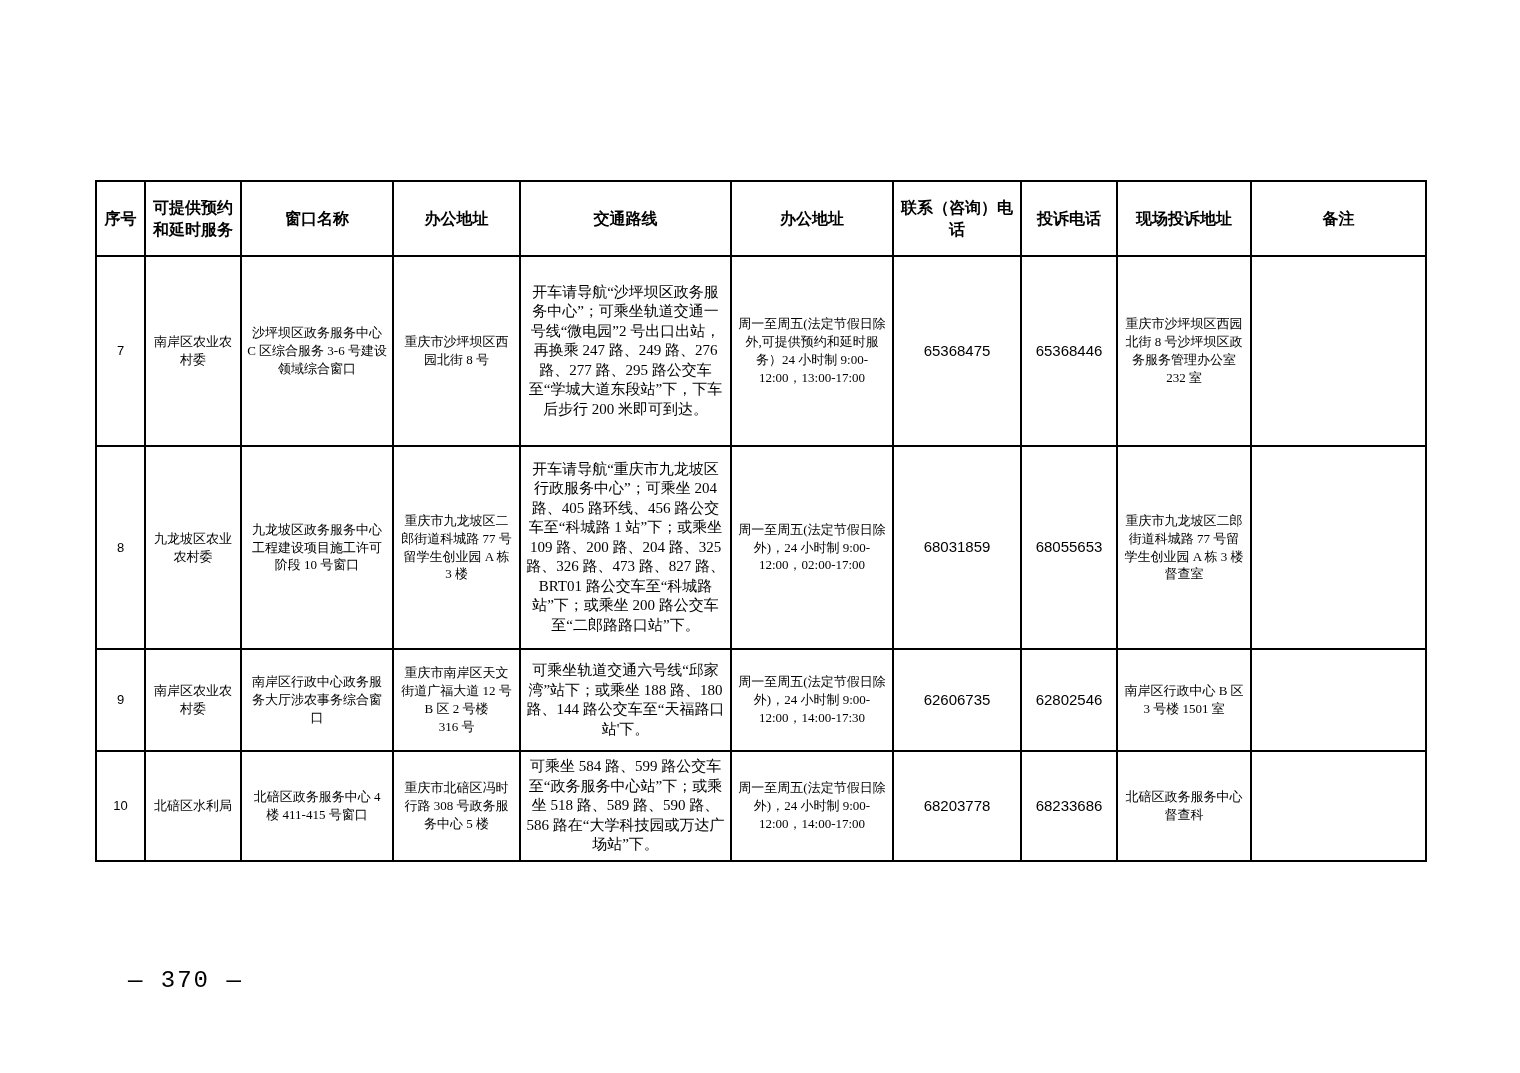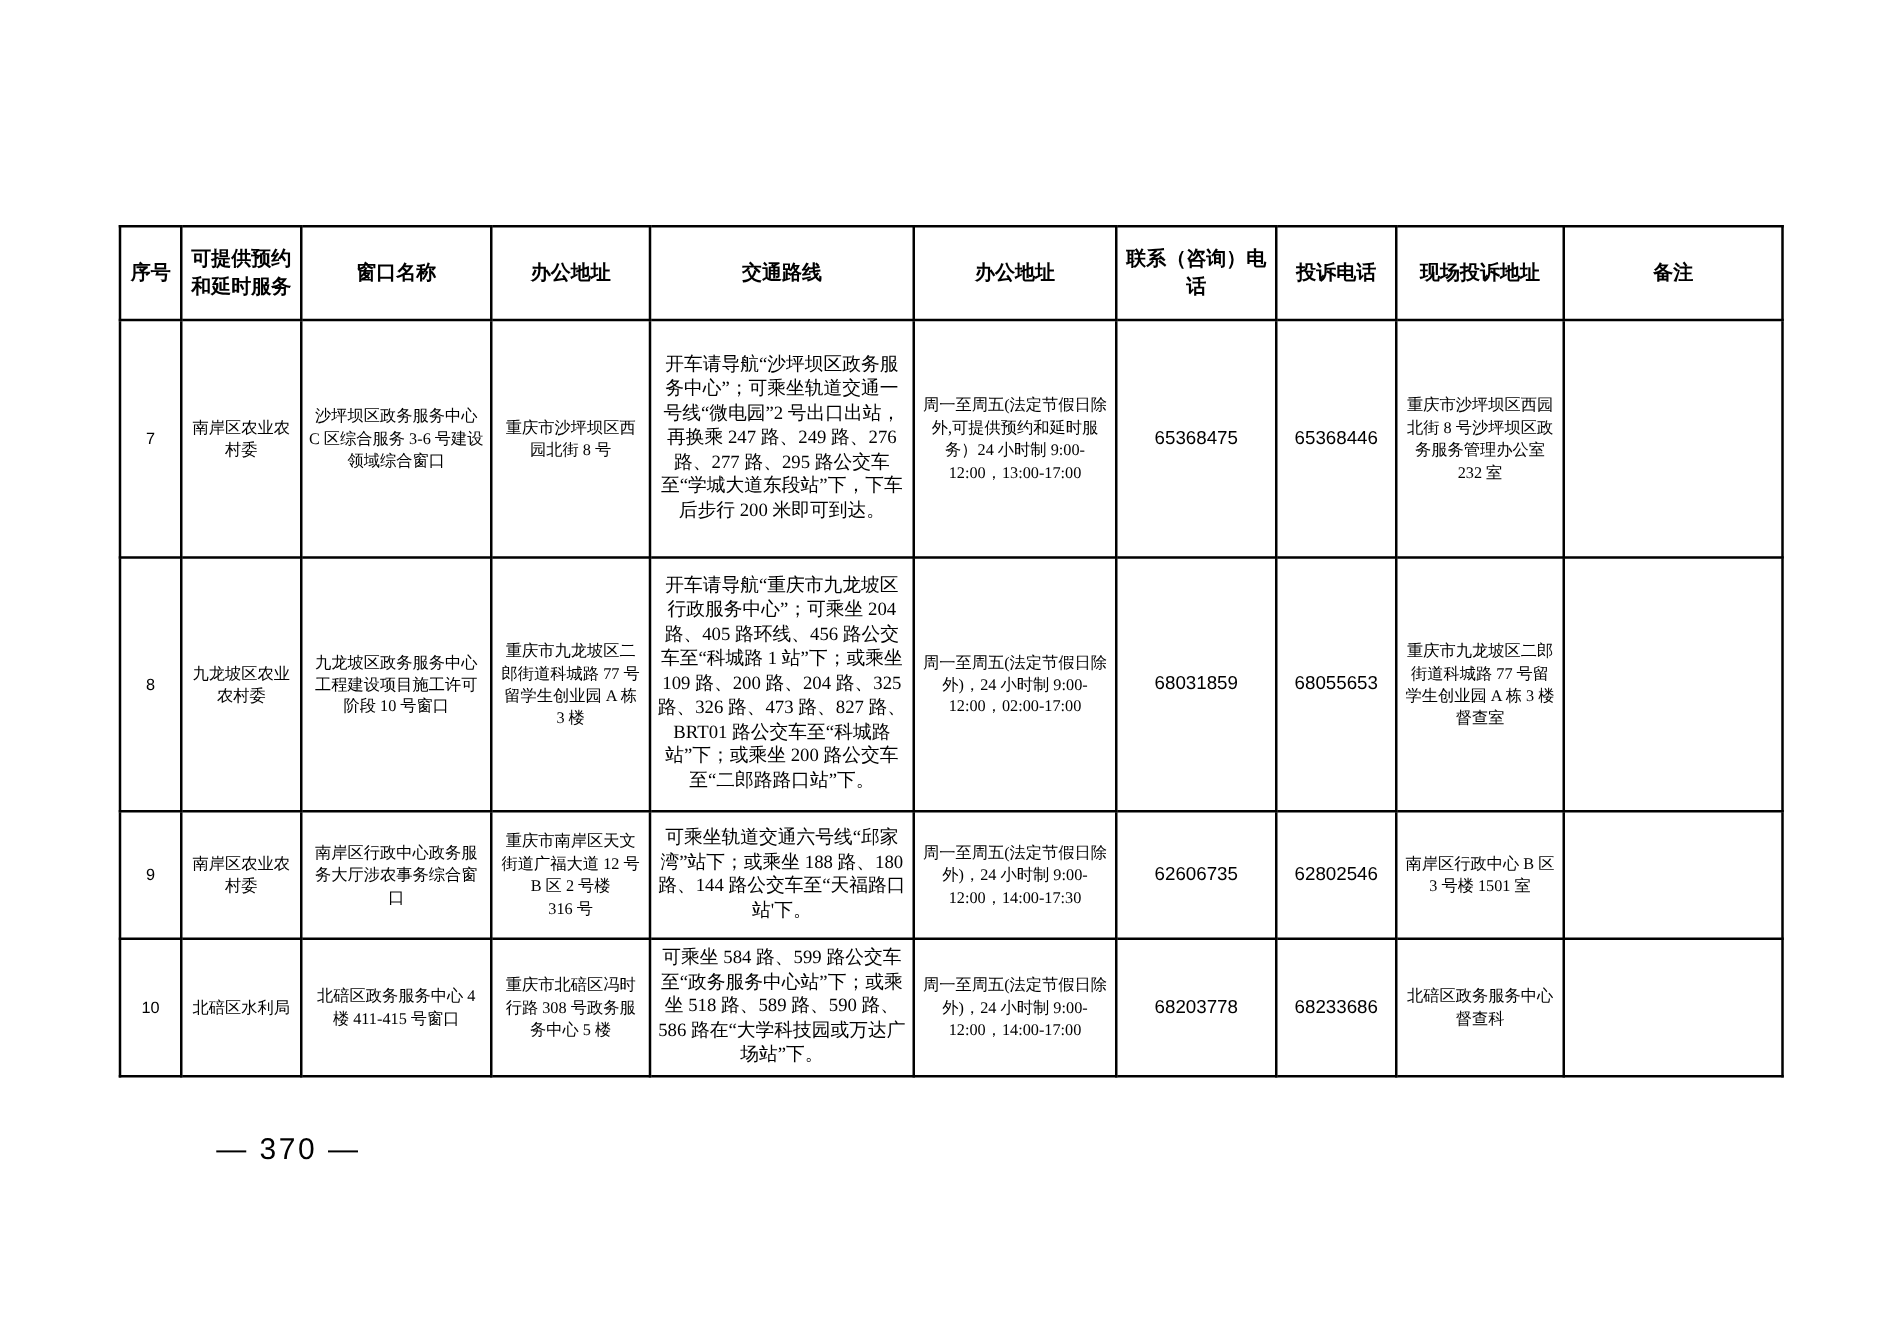--- a/index.html
+++ b/index.html
@@ -56,25 +56,24 @@
   .cell-phone {
     font-family: "Liberation Sans", "DejaVu Sans", sans-serif;
     font-size: 15px !important;
   }
   .cell-seq {
     font-family: "Liberation Sans", "DejaVu Sans", sans-serif;
   }
   .page-number {
     position: absolute;
     left: 128px;
-    top: 906px;
+    top: 967px;
     font-size: 24px;
     letter-spacing: 2px;
-    font-family: Liberation Sans, sans-serif;
-    margin-left: 45px;
+    font-family: Liberation Mono, monospace;
   }
 </style>
 </head>
 <body>
 
 <table class="doc-table">
   <colgroup>
     <col style="width:49px">
     <col style="width:96px">
     <col style="width:152px">

